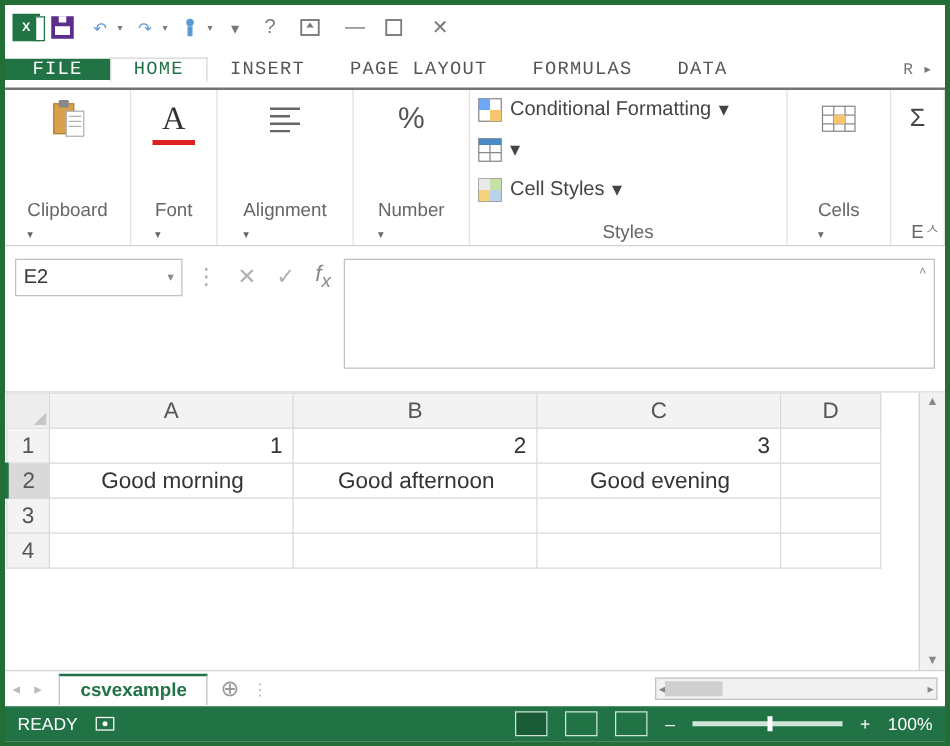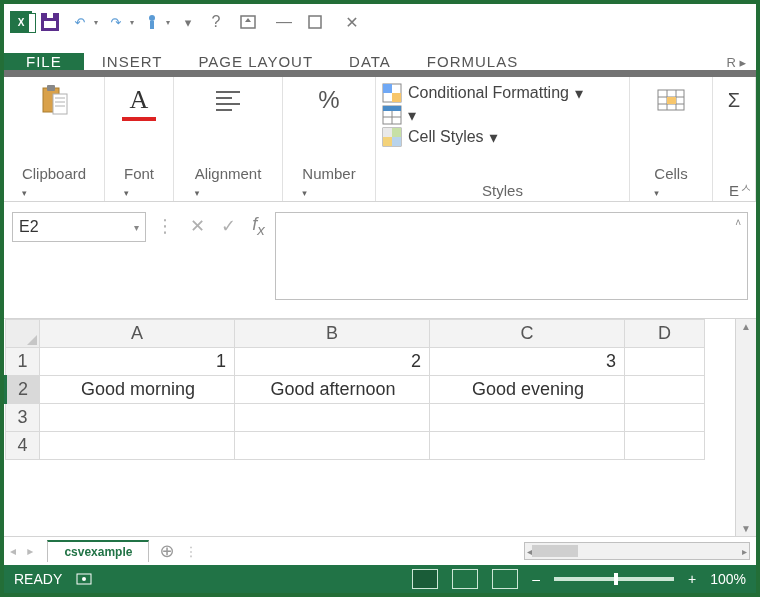--- a/index.html
+++ b/index.html
@@ -117,22 +117,23 @@
     top: 0;
     width: 6px;
     height: 5px;
     background: #fff;
   }
 
   
   .tabs {
     height: 30px;
     display: flex;
-    align-items: flex-end;
-    border-bottom: 7px solid #737373;
+    align-items: center;
+    border-bottom: 2px solid #737373;
+    font-family: Liberation Mono, monospace;
   }
   .tab {
     padding: 0 18px;
     display: flex;
     align-items: center;
     font-size: 15px;
     color: #555;
     letter-spacing: 1px;
   }
   .tab.file {
@@ -202,21 +203,21 @@
     flex: 1;
     display: flex;
     flex-direction: column;
     padding: 6px 6px 2px 6px;
     border-right: 1px solid #e1e1e1;
     position: relative;
   }
   .styles-items {
     display: flex;
     flex-direction: column;
-    gap: 2px;
+    gap: 12px;
     font-size: 16px;
     color: #444;
   }
   .styles-items .item {
     display: flex;
     align-items: center;
     gap: 6px;
   }
   .styles-items .item .sicon {
     width: 20px;
@@ -364,21 +365,21 @@
     border-top: 1px solid #d4d4d4;
     display: flex;
     align-items: center;
     padding: 0 6px;
     gap: 10px;
     color: #888;
   }
   .sheet-tabs .nav { color: #bbb; font-size: 12px; letter-spacing: 4px; }
   .sheet-tab {
     padding: 3px 16px;
-    font-size: 12px;
+    font-size: 15px;
     font-weight: bold;
     color: #217346;
     border: 1px solid #c0c0c0;
     border-bottom: none;
     border-top: 2px solid #217346;
     background: #fff;
   }
   .sheet-tabs .new { font-size: 18px; color: #999; }
   .sheet-tabs .hsplit { color: #bbb; }
   .sheet-tabs .hscroll {
@@ -474,24 +475,25 @@
         <svg width="14" height="14" viewBox="0 0 14 14">
             <rect x="1" y="1" width="12" height="12" fill="none" stroke="#7a7a7a" stroke-width="1.5"></rect>
           </svg>
       </span>
       <span>✕</span>
     </div>
   </div>
 
   <div class="tabs">
     <div class="tab file">FILE</div>
+    <div class="tab active">HOME</div>
     <div class="tab">INSERT</div>
     <div class="tab">PAGE LAYOUT</div>
+    <div class="tab">FORMULAS</div>
     <div class="tab">DATA</div>
-    <div class="tab">FORMULAS</div>
     <div class="overflow"><span>R</span>&nbsp;▸</div>
   </div>
 
   <div class="ribbon">
     <div class="group" style="width:88px">
       <div class="big-btn">
         <div class="big-icon">
           <svg width="30" height="32" viewBox="0 0 30 32">
               <rect x="4" y="4" width="16" height="24" fill="#d9a14a" stroke="#a97d2e"></rect>
               <rect x="8" y="1" width="8" height="6" rx="1" fill="#888"></rect>

